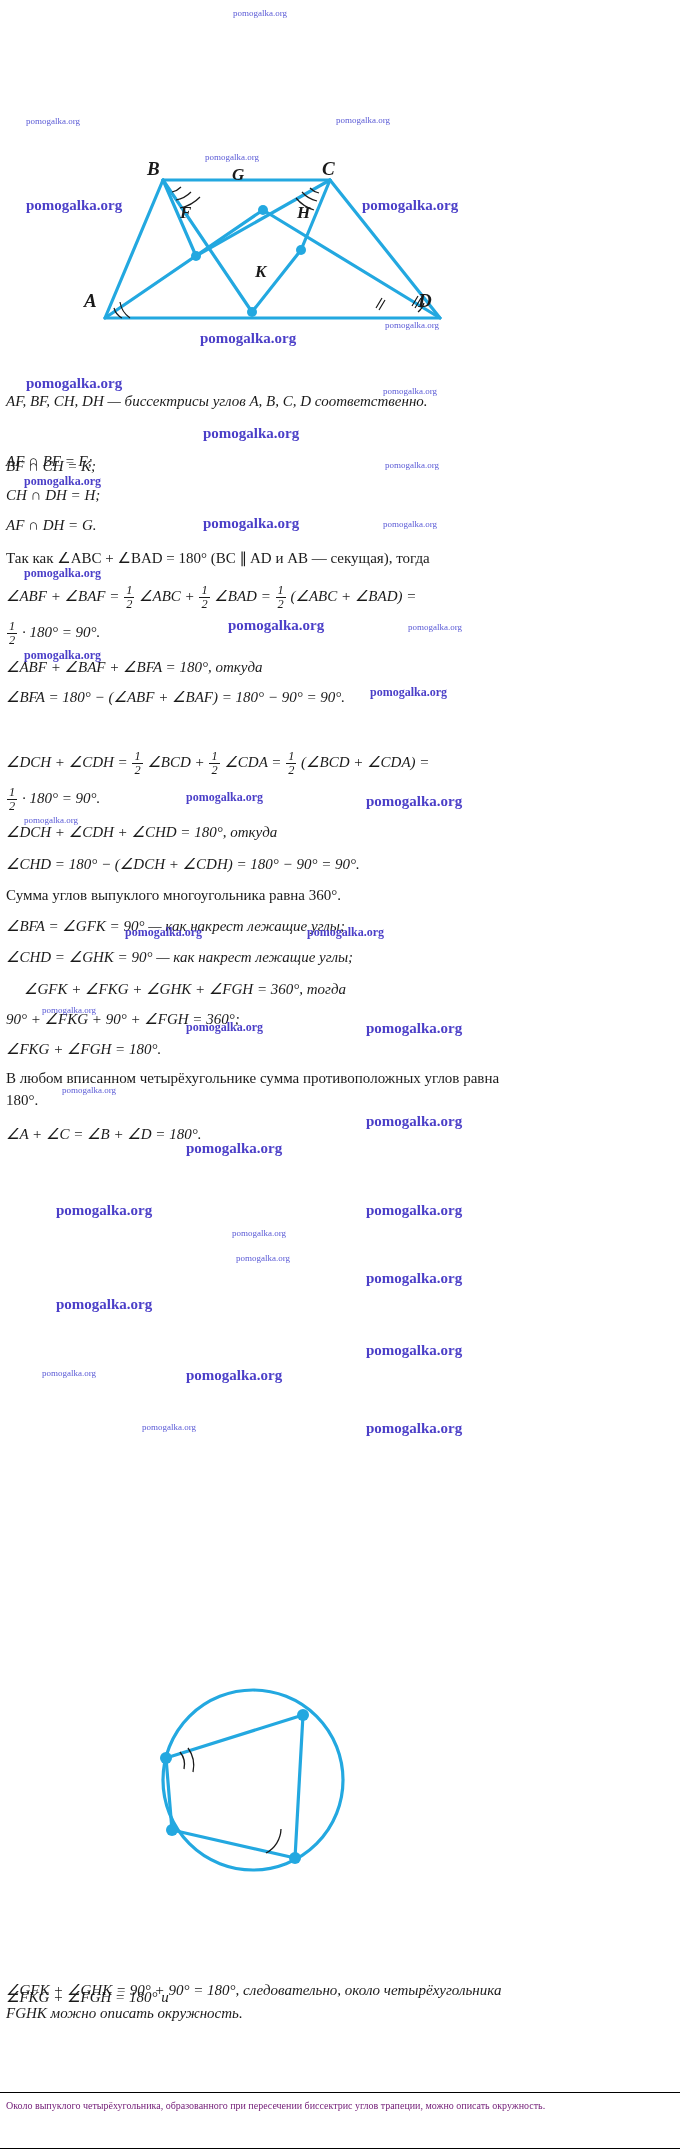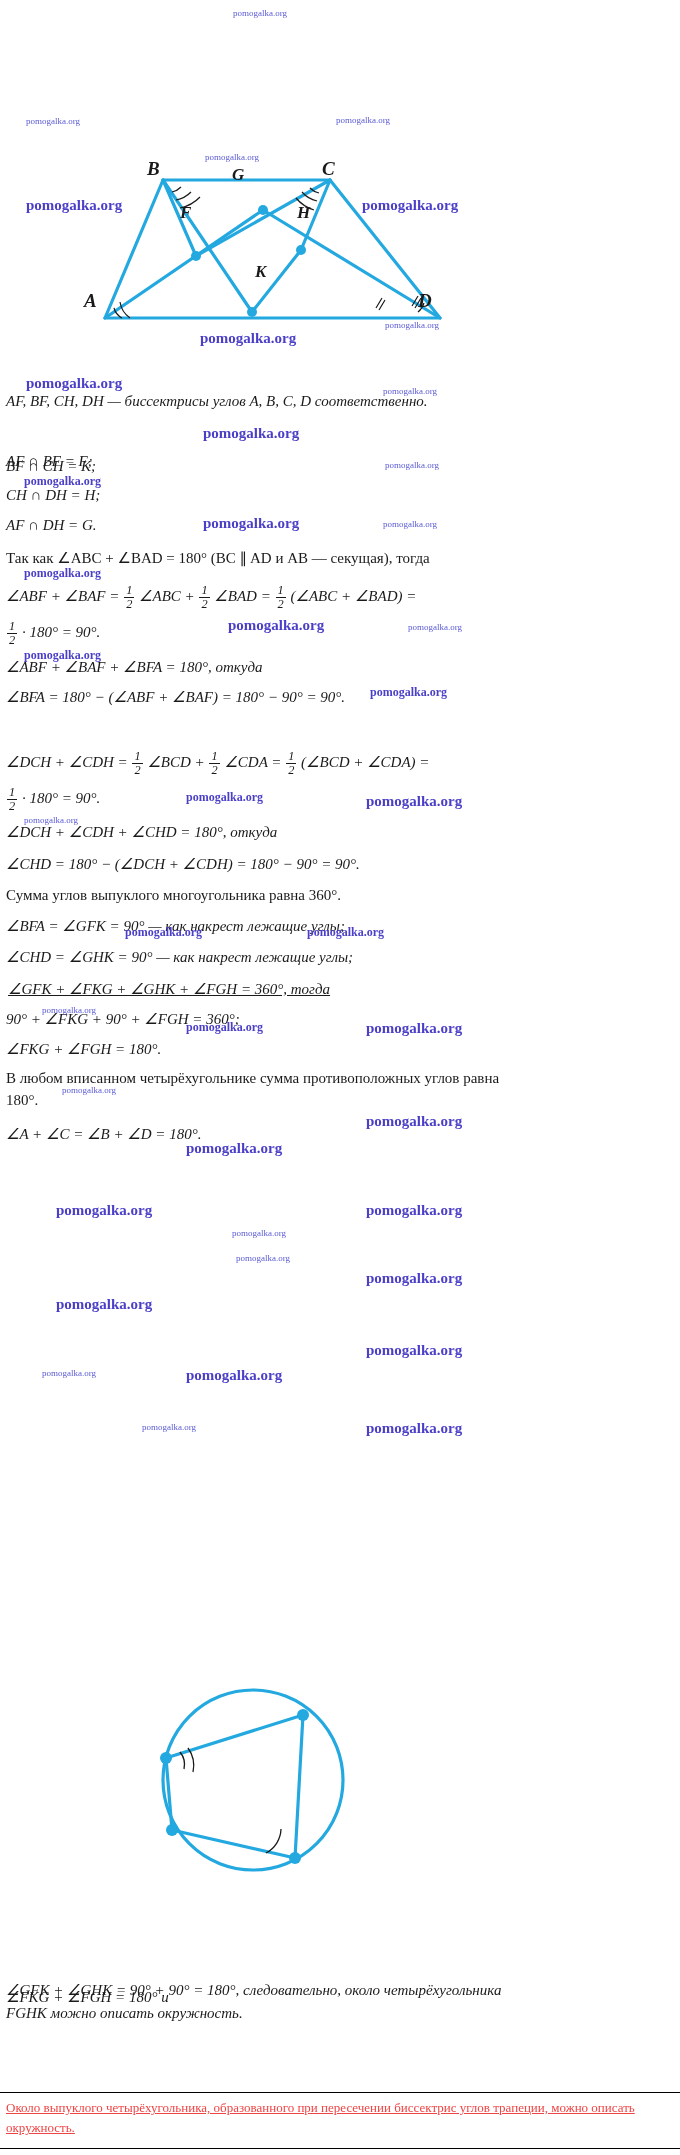--- a/index.html
+++ b/index.html
@@ -64,23 +64,22 @@
     font-size: 0.82em;
     line-height: 1.05;
     margin: 0 1px;
   }
   .frac .num { display: block; border-bottom: 1px solid #1a1a1a; padding: 0 2px; }
   .frac .den { display: block; padding: 0 2px; }
 
   .answer-line {
     position: absolute;
     font-family: "Liberation Serif", serif;
-    font-size: 13px;
-    color: #ef4444;
-    text-decoration: underline;
+    font-size: 10px;
+    color: #701a75;
   }
   .rule {
     position: absolute;
     left: 0;
     width: 680px;
     height: 1px;
     background: #000;
   }
 </style>
 </head>
@@ -178,21 +177,21 @@
     <span class="frac"><span class="num">1</span><span class="den">2</span></span>
     <span>· 180° = 90°.</span>
   </div>
 
   <div class="txt math" style="left:6px; top:823px;">∠DCH + ∠CDH + ∠CHD = 180°, откуда</div>
   <div class="txt math" style="left:6px; top:855px;">∠CHD = 180° − (∠DCH + ∠CDH) = 180° − 90° = 90°.</div>
 
   <div class="txt" style="left:6px; top:887px;">Сумма углов выпуклого многоугольника равна 360°.</div>
   <div class="txt math" style="left:6px; top:917px;">∠BFA = ∠GFK = 90° — как накрест лежащие углы;</div>
   <div class="txt math" style="left:6px; top:948px;">∠CHD = ∠GHK = 90° — как накрест лежащие углы;</div>
-  <div class="txt math" style="left:8px; top:980px;text-decoration:underline;">∠GFK + ∠FKG + ∠GHK + ∠FGH = 360°, тогда</div>
+  <div class="txt math" style="left:24px; top:980px;">∠GFK + ∠FKG + ∠GHK + ∠FGH = 360°, тогда</div>
   <div class="txt math" style="left:6px; top:1010px;">90° + ∠FKG + 90° + ∠FGH = 360°;</div>
   <div class="txt math" style="left:6px; top:1040px;">∠FKG + ∠FGH = 180°.</div>
 
   <div class="txt wrap" style="left:6px; top:1068px; width:500px; line-height:1.45;">В любом вписанном четырёхугольнике сумма противоположных углов равна 180°.</div>
 
   <div class="txt math" style="left:6px; top:1125px;">∠A + ∠C = ∠B + ∠D = 180°.</div>
 
   <div class="figure-circle">
     <svg width="680" height="300" viewBox="0 0 680 300" xmlns="http://www.w3.org/2000/svg">
       <circle cx="253" cy="140" r="90" stroke="#23a8e0" stroke-width="3.2" fill="none"></circle>

